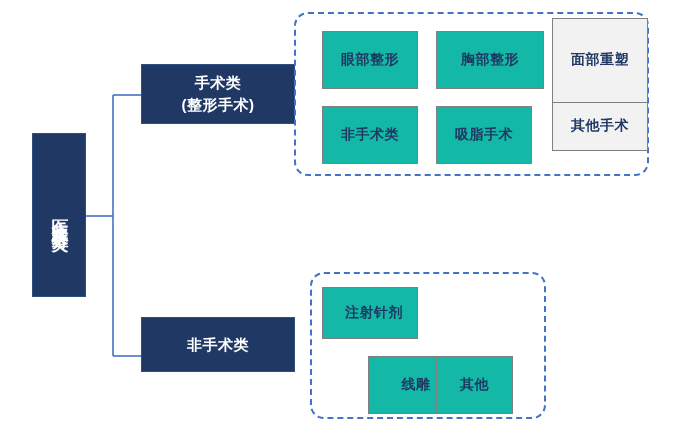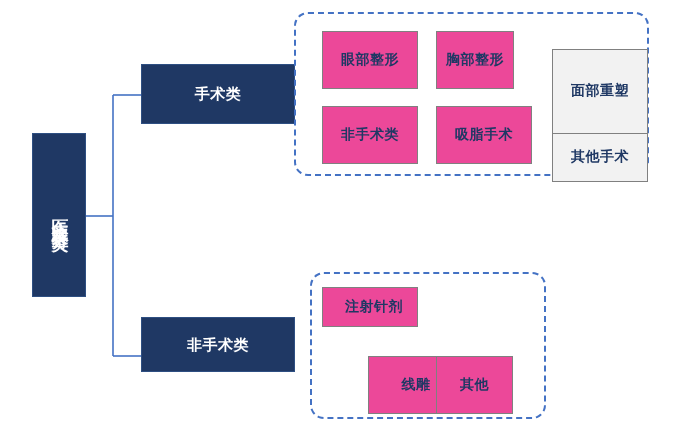--- a/index.html
+++ b/index.html
@@ -90,44 +90,44 @@
   #group-nonsurgical {
     left: 310px;
     top: 272px;
     width: 236px;
     height: 147px;
   }
 
   
   .leaf {
     position: absolute;
-    background: #ec4899;
+    background: #14b8a6;
     border: 1px solid #808080;
     box-sizing: border-box;
     color: #1F3864;
     font-weight: bold;
     font-size: 14px;
     display: flex;
     align-items: center;
     justify-content: center;
     text-align: center;
     letter-spacing: 0.5px;
   }
 
   
   #leaf-eye      { left: 322px; top: 31px;  width: 96px; height: 58px; }
-  #leaf-chest    { left: 436px; top: 31px;  width: 78px; height: 58px; }
+  #leaf-chest    { left: 436px; top: 31px;  width: 108px; height: 58px; }
   #leaf-nose     { left: 322px; top: 106px; width: 96px; height: 58px; }
   #leaf-lipo     { left: 436px; top: 106px; width: 96px; height: 58px; justify-content: center; }
 
   
   #stack-col {
     position: absolute;
     left: 552px;
-    top: 49px;
+    top: 18px;
     width: 96px;
     height: 133px;
     border: 1px solid #808080;
     box-sizing: border-box;
     background: #F2F2F2;
     display: flex;
     flex-direction: column;
   }
   #stack-col .stack-cell {
     flex: 1 1 auto;
@@ -137,21 +137,21 @@
     color: #1F3864;
     font-weight: bold;
     font-size: 14px;
     letter-spacing: 0.5px;
     text-align: center;
   }
   #leaf-face   { height: 53px; flex: 0 0 53px; border-bottom: 1px solid #808080; }
   #leaf-other-surgery { flex: 1 1 auto; }
 
   
-  #leaf-injection { left: 322px; top: 287px; width: 96px; height: 40px; padding-left: 8px; }
+  #leaf-injection { left: 322px; top: 287px; width: 96px; height: 52px; padding-left: 8px; }
   #leaf-energy    { left: 436px; top: 287px; width: 96px; height: 58px; }
   #leaf-thread    { left: 322px; top: 356px; width: 96px; height: 58px; margin-left: 46px; }
   #leaf-other     { left: 436px; top: 356px; width: 77px; height: 58px; }
 </style>
 </head>
 <body>
 
 <div id="canvas">
 
   <svg id="connectors" viewBox="0 0 690 430" xmlns="http://www.w3.org/2000/svg">
@@ -164,20 +164,21 @@
 
     <line x1="113" y1="356" x2="141" y2="356" stroke="#4472C4" stroke-width="1.6"></line>
   </svg>
 
   <div class="navy-box" id="root-node">
     <span class="rootlabel">医疗美容分类</span>
   </div>
 
   <div class="navy-box branch-node" id="branch-surgical">
     <span>手术类</span>
+    <span>(整形手术)</span>
   </div>
 
   <div class="navy-box branch-node" id="branch-nonsurgical">
     <span>非手术类</span>
   </div>
 
   <div class="group-box" id="group-surgical"></div>
 
   <div class="leaf" id="leaf-eye">
     <span>眼部整形</span>

